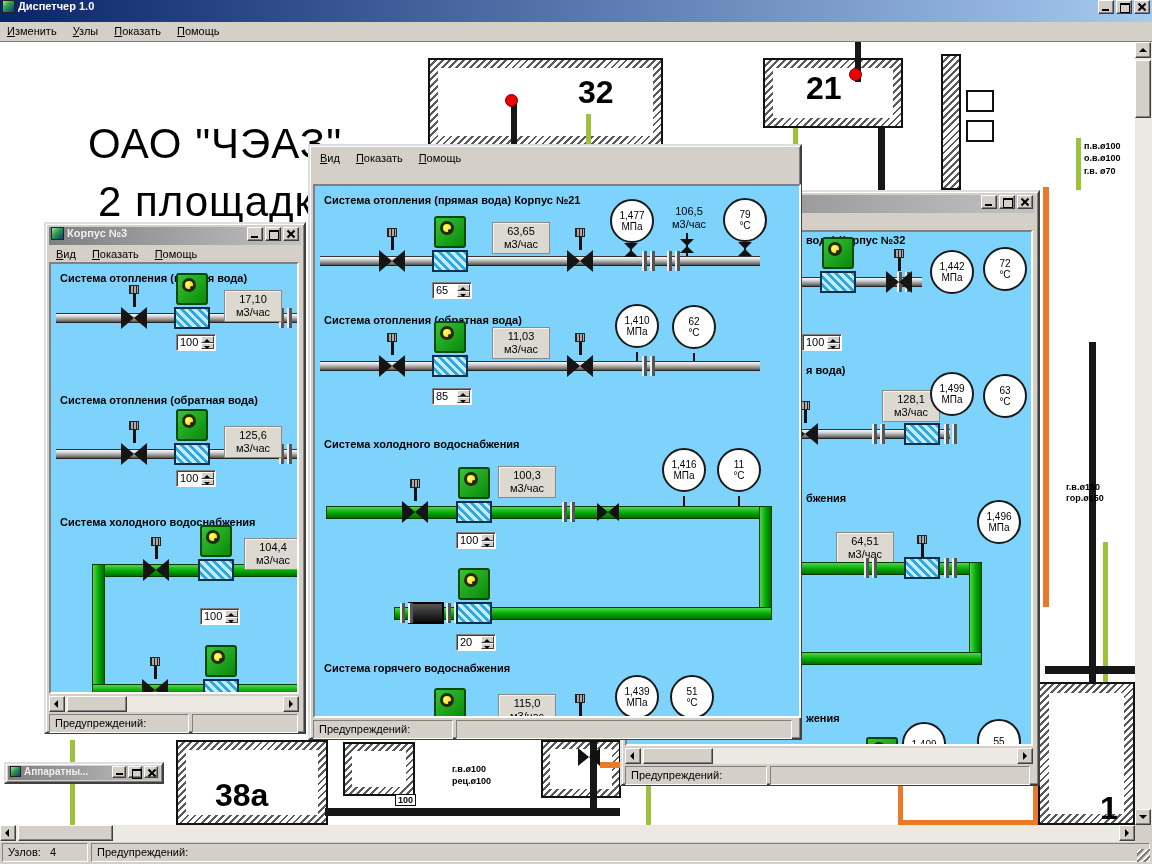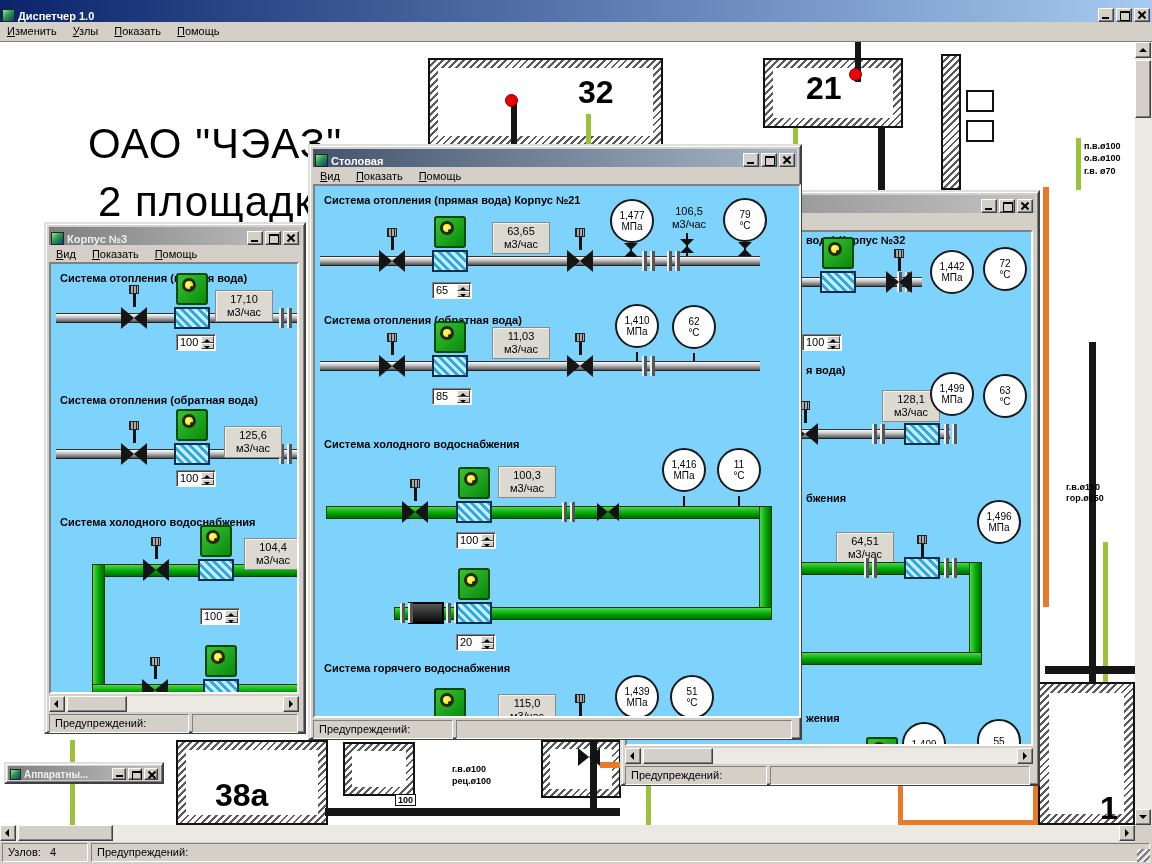--- a/index.html
+++ b/index.html
@@ -3,21 +3,21 @@
 <meta charset="utf-8">
 <style>
   *{margin:0;padding:0;box-sizing:border-box}
   html,body{width:1152px;height:864px;overflow:hidden}
   body{font-family:"Liberation Sans",sans-serif;font-size:11px;background:#d4d0c8;color:#000}
   #screen{position:relative;width:1152px;height:864px;overflow:hidden;background:#d4d0c8}
 
   
   .win{position:absolute;background:#d4d0c8;border:2px solid;border-color:#dfdfdf #404040 #404040 #dfdfdf;
        box-shadow:inset 1px 1px 0 #fff,inset -1px -1px 0 #808080;padding:3px}
-  .tbar{height:18px;display:flex;align-items:flex-end;gap:3px;padding:0 2px;overflow:hidden}
+  .tbar{height:18px;display:flex;align-items:flex-start;gap:3px;padding:0 2px;overflow:hidden}
   .tbar .ttl{font-weight:bold;font-size:11px;white-space:nowrap}
   .act{background:linear-gradient(90deg,#0a246a,#a6caf0);color:#fff}
   .semiact{background:linear-gradient(90deg,#44546e,#a8b6c8);color:#fff}
   .inact{background:linear-gradient(90deg,#7f7f7f,#c2c2c2);color:#efefef}
   .wicon{width:13px;height:13px;flex:0 0 auto;background:linear-gradient(135deg,#9be29b 0%,#2a9a4a 45%,#0a3a8a 100%);border:1px solid #222}
   .tbtns{margin-left:auto;display:flex;gap:2px}
   .tb{position:relative;width:16px;height:14px;background:#d4d0c8;border:1px solid;border-color:#fff #404040 #404040 #fff;box-shadow:inset -1px -1px 0 #808080}
   .g-min::after{content:"";position:absolute;left:3px;bottom:2px;width:7px;height:2px;background:#000}
   .g-max::after{content:"";position:absolute;left:3px;top:2px;width:8px;height:7px;border:1px solid #000;border-top:2px solid #000}
   .g-cls::before,.g-cls::after{content:"";position:absolute;left:6px;top:1px;width:2px;height:10px;background:#000}
@@ -188,21 +188,21 @@
           <i class="vh"></i>
           <i class="vs"></i>
           <i class="tl"></i>
           <i class="tr"></i>
         </div>
       <div class="pump" style="left:123px;top:9px">
           <i class="pb"></i>
           <i class="pe"></i>
           <i class="pm"></i>
         </div>
-      <div class="reading" style="left:164px;top:26px">
+      <div class="reading" style="left:173px;top:26px">
         <div>17,10</div>
         <div>м3/час</div>
       </div>
       <div class="spin" style="left:125px;top:70px">
         <span class="sv">100</span>
         <span class="sb">
             <i class="su"></i>
             <i class="sd"></i>
           </span>
       </div>
@@ -399,29 +399,20 @@
       <span class="ttl" style="font-size:10px">Аппаратны...</span>
       <div class="tbtns">
         <div class="tb g-min" style="width:14px;height:12px"></div>
         <div class="tb g-max" style="width:14px;height:12px"></div>
         <div class="tb g-cls" style="width:14px;height:12px"></div>
       </div>
     </div>
   </div>
 
   <div class="win z6" style="left:308px;top:144px;width:494px;height:596px">
-    <div class="tbar semiact">
-      <div class="wicon"></div>
-      <span class="ttl">Столовая</span>
-      <div class="tbtns">
-        <div class="tb g-min"></div>
-        <div class="tb g-max"></div>
-        <div class="tb g-cls"></div>
-      </div>
-    </div>
     <div class="mbar">
       <span class="mi">Вид</span>
       <span class="mi">Показать</span>
       <span class="mi">Помощь</span>
     </div>
     <div class="wbody" style="left:3px;top:38px;width:488px;height:534px">
 
       <div class="shead" style="left:9px;top:8px">Система отопления (прямая вода) Корпус №21</div>
       <div class="pipe" style="left:5px;top:70px;width:440px"></div>
       <div class="valve" style="left:64px;top:42px">

